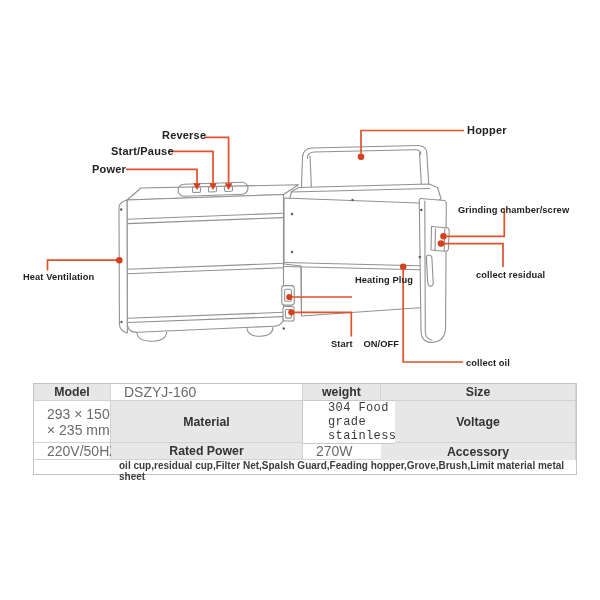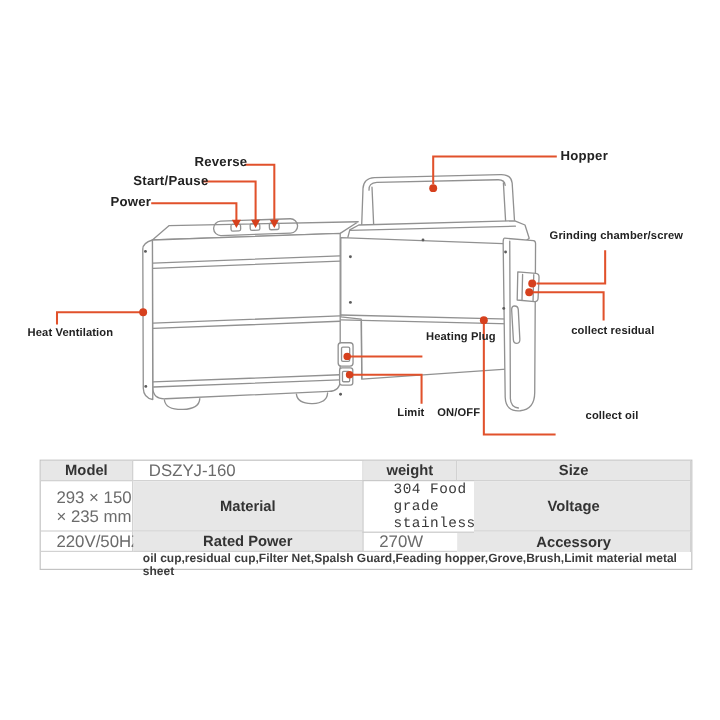--- a/index.html
+++ b/index.html
@@ -119,26 +119,26 @@
       <circle cx="403.2" cy="266.8" r="3.3"></circle>
       <circle cx="443.5" cy="236.3" r="3.3"></circle>
       <circle cx="441" cy="243.6" r="3.3"></circle>
     </g>
   </svg>
 
   <div class="callout big" style="left:162px;top:130px;">Reverse</div>
   <div class="callout big" style="left:111px;top:146px;">Start/Pause</div>
   <div class="callout big" style="left:92px;top:164px;">Power</div>
   <div class="callout big" style="left:467px;top:125px;">Hopper</div>
-  <div class="callout sm" style="left:458px;top:192px;">Grinding chamber/screw</div>
+  <div class="callout sm" style="left:458px;top:206px;">Grinding chamber/screw</div>
   <div class="callout sm" style="left:476px;top:271px;">collect residual</div>
   <div class="callout sm" style="left:23px;top:273px;">Heat Ventilation</div>
   <div class="callout sm" style="left:355px;top:276px;">Heating Plug</div>
-  <div class="callout sm" style="left:331px;top:340px;">Limit    ON/OFF</div>
-  <div class="callout sm" style="left:466px;top:342px;margin-left:22px;">collect oil</div>
+  <div class="callout sm" style="left:331px;top:340px;">Start    ON/OFF</div>
+  <div class="callout sm" style="left:466px;top:359px;">collect oil</div>
 
   <div class="spec">
 
     <div class="cell hd">Model</div>
     <div class="cell val">DSZYJ-160</div>
     <div class="cell hd">weight</div>
 
     <div class="cell hd">Size</div>
     <div class="cell val">293 × 150 × 235 mm</div>
     <div class="cell hd">Material</div>

